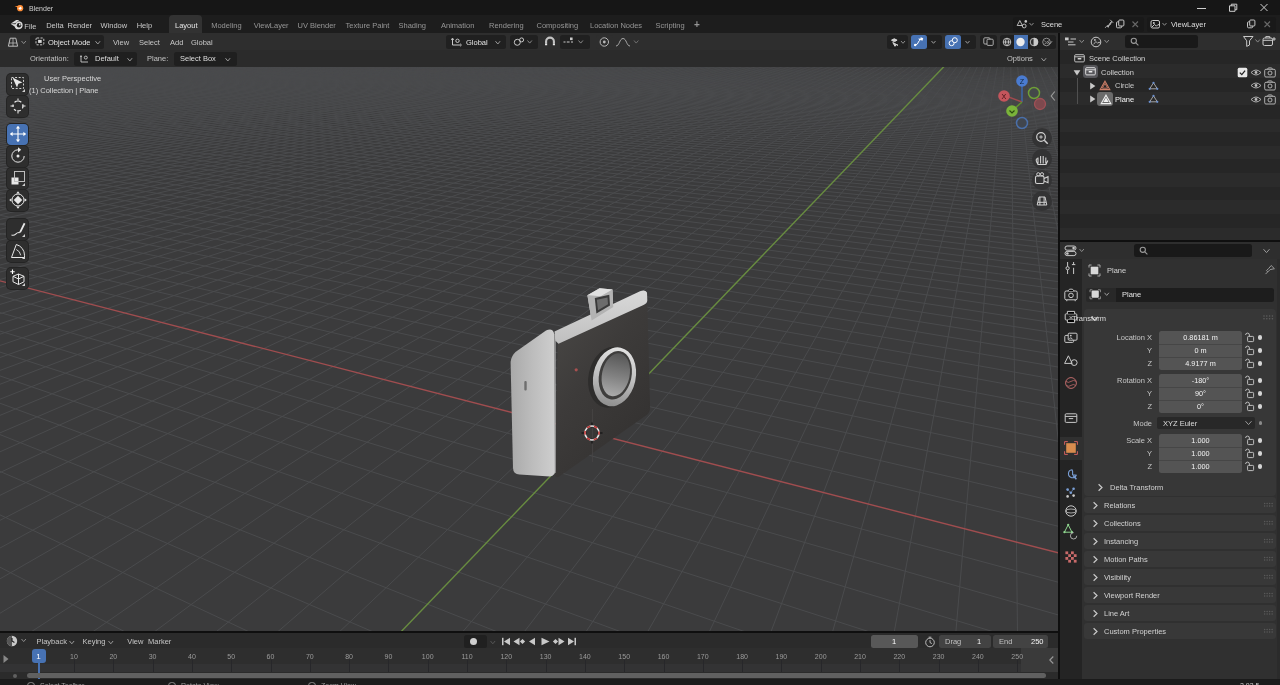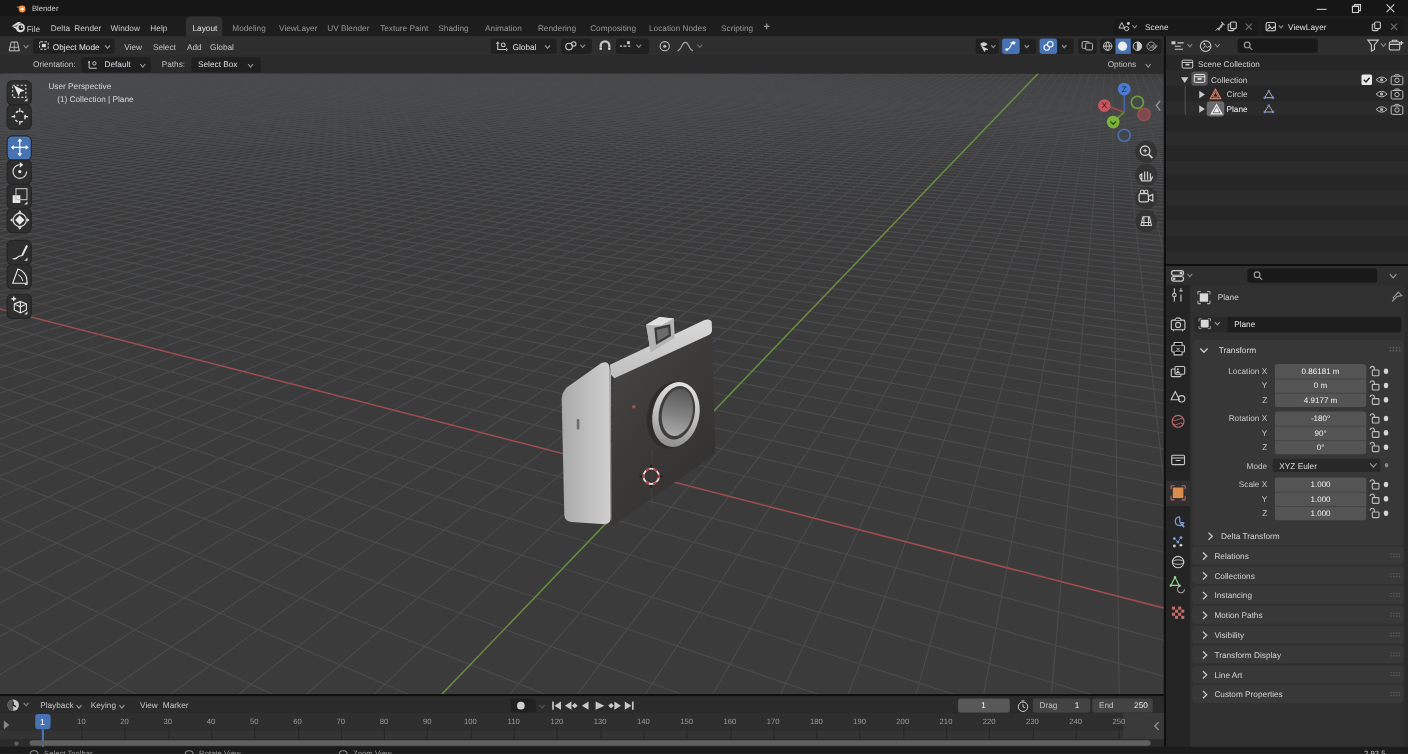--- a/index.html
+++ b/index.html
@@ -178,21 +178,21 @@
 <div class="w" style="left:74px;top:51.5px;width:63px;height:14px;background:#1f1f1f"></div>
 <svg class="ab" style="left:78px;top:53.5px" width="12" height="10" viewBox="0 0 12 10" fill="none" stroke="#c9c9c9" stroke-width="0.9">
  <path d="M3 1.5 v6.5 h7"></path>
     <path d="M2 3 L3 1.2 l1 1.8" fill="#c9c9c9" stroke="none"></path>
     <circle cx="7.8" cy="3.6" r="1.5"></circle>
 </svg>
 <div class="tx" style="left:95px;top:55px;color:#dedede">Default</div>
 <svg class="ab" style="left:126px;top:56.5px" width="8" height="6" viewBox="0 0 8 6" fill="none" stroke="#9a9a9a">
     <path d="M1.5 1.2 l2.3 2.8 2.3-2.8"></path>
   </svg>
-<div class="tx" style="left:147px;top:55px;color:#c2c2c2">Paths:</div>
+<div class="tx" style="left:147px;top:55px;color:#c2c2c2">Plane:</div>
 <div class="w" style="left:174px;top:51.5px;width:63px;height:14px;background:#1f1f1f"></div>
 <div class="tx" style="left:180px;top:55px;color:#dedede">Select Box</div>
 <svg class="ab" style="left:224px;top:56.5px" width="8" height="6" viewBox="0 0 8 6" fill="none" stroke="#9a9a9a">
     <path d="M1.5 1.2 l2.3 2.8 2.3-2.8"></path>
   </svg>
 <div class="tx" style="left:1007px;top:55px;color:#c2c2c2">Options</div>
 <svg class="ab" style="left:1040px;top:56.5px" width="8" height="6" viewBox="0 0 8 6" fill="none" stroke="#9a9a9a">
     <path d="M1.5 1.2 l2.3 2.8 2.3-2.8"></path>
   </svg>
 <div class="ab" style="left:0;top:67px;width:1058px;height:564px;background:#3b3b3c;overflow:hidden">
@@ -557,21 +557,21 @@
 </svg>
 
 <svg class="ab" style="left:578px;top:419px" width="28" height="28" viewBox="0 0 28 28" fill="none">
  <g stroke="#1a1a1a" stroke-width="1.5">
   <path d="M14 3.5 v5 M14 19.5 v5 M3.5 14 h5 M19.5 14 h5"></path>
  </g>
  <circle cx="14" cy="14" r="7" stroke="#e6e6e6" stroke-width="1.6"></circle>
  <circle cx="14" cy="14" r="7" stroke="#c13838" stroke-width="1.6" stroke-dasharray="3.66 3.66" stroke-dashoffset="1.8"></circle>
 </svg>
 <div class="tx" style="left:44px;top:74.5px;color:#d8d8d8">User Perspective</div>
-<div class="tx" style="left:52px;top:86.5px;color:#d8d8d8">(1) Collection | Plane</div>
+<div class="tx" style="left:29px;top:86.5px;color:#d8d8d8">(1) Collection | Plane</div>
 <div class="ab" style="left:7px;top:74px;width:21px;height:21px;background:#2e2e2e;border-radius:4px;box-shadow:0 0 0 1px #242424"></div>
 <svg class="ab" style="left:7.5px;top:74px" width="20" height="20" viewBox="0 0 20 20" stroke-width="1">
     <path d="M4.5 3.5 l4.5 10 1.4-3.8 4-1.2 z" fill="#e8e8e8"></path>
     <rect x="3.5" y="3.5" width="12" height="11" stroke="#cfcfcf" stroke-dasharray="2 1.6" fill="none"></rect>
   </svg>
 <div class="ab" style="left:22px;top:89px;width:0;height:0;border-left:3.5px solid transparent;border-bottom:3.5px solid #cfcfcf"></div>
 <div class="ab" style="left:7px;top:96px;width:21px;height:21px;background:#2e2e2e;border-radius:4px;box-shadow:0 0 0 1px #242424"></div>
 <svg class="ab" style="left:7.5px;top:96px" width="20" height="20" viewBox="0 0 20 20" stroke-width="1">
     <circle cx="10" cy="10" r="5" stroke="#e8e8e8" stroke-width="1.2" stroke-dasharray="2.5 2.3" fill="none"></circle>
     <path d="M10 2.5 v3.4 M10 14.1 v3.4 M2.5 10 h3.4 M14.1 10 h3.4" stroke="#e8e8e8" stroke-width="1.1"></path>
@@ -871,21 +871,21 @@
     <rect x="2.6" y="1.6" width="7.2" height="7.2" fill="#d8d8d8" rx="1"></rect>
     <path d="M1 0.8 h2.4 M1 0.8 v2.4 M11.4 0.8 h-2.4 M11.4 0.8 v2.4 M1 9.8 h2.4 M1 9.8 v-2.4 M11.4 9.8 h-2.4 M11.4 9.8 v-2.4" stroke="#999" fill="none" stroke-width=".9"></path>
     <path d="M15.5 3.8 l2.2 2.6 2.2-2.6" stroke="#9a9a9a" fill="none"></path>
   </svg>
 <div class="ab" style="left:1116px;top:287.5px;width:158px;height:14px;background:#1d1d1d;border-radius:0 2.5px 2.5px 0"></div>
 <div class="tx" style="left:1122px;top:291px;color:#e4e4e4">Plane</div>
 <div class="ab" style="left:1084px;top:309px;width:192px;height:187px;background:#373737;border-radius:4px"></div>
 <svg class="ab" style="left:1090px;top:314.5px" width="9" height="7" viewBox="0 0 9 7" fill="none" stroke="#c9c9c9" stroke-width="1.2">
     <path d="M1.2 1.8 l3.3 3.4 3.3-3.4"></path>
   </svg>
-<div class="tx" style="left:1108px;top:314.5px;color:#dcdcdc">Transform</div>
+<div class="tx" style="left:1072px;top:314.5px;color:#dcdcdc">Transform</div>
 <svg class="ab" style="left:1262px;top:314px" width="12" height="9" viewBox="0 0 12 9" fill="#5e5e5e">
     <circle cx="2" cy="2" r="0.8"></circle>
     <circle cx="4.8" cy="2" r="0.8"></circle>
     <circle cx="7.6" cy="2" r="0.8"></circle>
     <circle cx="10.4" cy="2" r="0.8"></circle>
     <circle cx="2" cy="4.8" r="0.8"></circle>
     <circle cx="4.8" cy="4.8" r="0.8"></circle>
     <circle cx="7.6" cy="4.8" r="0.8"></circle>
     <circle cx="10.4" cy="4.8" r="0.8"></circle>
   </svg>
@@ -1044,21 +1044,21 @@
     <circle cx="9.1" cy="1.6" r="0.75"></circle>
     <circle cx="1.6" cy="4.1" r="0.75"></circle>
     <circle cx="4.1" cy="4.1" r="0.75"></circle>
     <circle cx="6.6" cy="4.1" r="0.75"></circle>
     <circle cx="9.1" cy="4.1" r="0.75"></circle>
   </svg>
 <div class="ab" style="left:1084px;top:587px;width:192px;height:16px;background:#383838;border-radius:3px"></div>
 <svg class="ab" style="left:1092px;top:591px" width="7" height="9" viewBox="0 0 7 9" fill="none" stroke="#c9c9c9" stroke-width="1.2">
     <path d="M1.6 1.2 l3.4 3.3 -3.4 3.3"></path>
   </svg>
-<div class="tx" style="left:1104px;top:591.5px;color:#d2d2d2">Transform Display</div>
+<div class="tx" style="left:1104px;top:591.5px;color:#d2d2d2">Viewport Render</div>
 <svg class="ab" style="left:1263px;top:592px" width="11" height="8" viewBox="0 0 11 8" fill="#5a5a5a">
     <circle cx="1.6" cy="1.6" r="0.75"></circle>
     <circle cx="4.1" cy="1.6" r="0.75"></circle>
     <circle cx="6.6" cy="1.6" r="0.75"></circle>
     <circle cx="9.1" cy="1.6" r="0.75"></circle>
     <circle cx="1.6" cy="4.1" r="0.75"></circle>
     <circle cx="4.1" cy="4.1" r="0.75"></circle>
     <circle cx="6.6" cy="4.1" r="0.75"></circle>
     <circle cx="9.1" cy="4.1" r="0.75"></circle>
   </svg>

